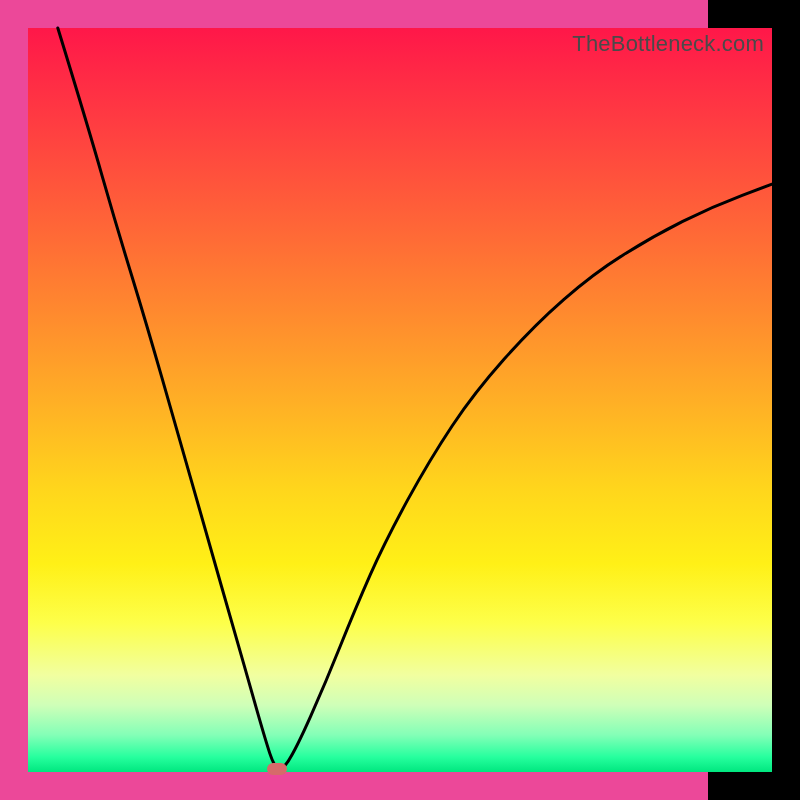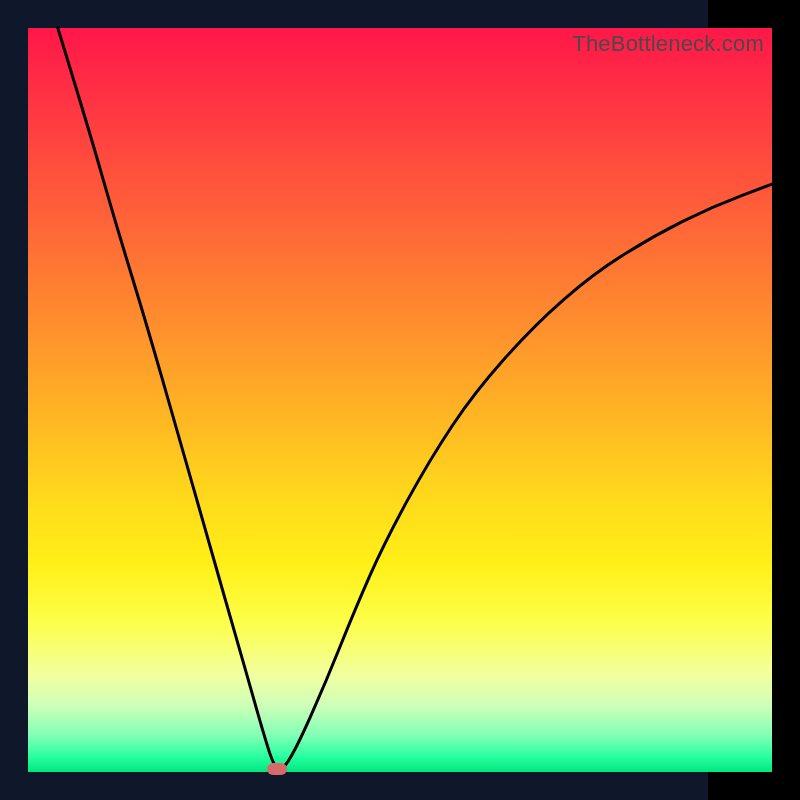--- a/index.html
+++ b/index.html
@@ -8,21 +8,21 @@
     width: 800px;
     height: 800px;
     overflow: hidden;
     font-family: Arial, Helvetica, sans-serif;
     background: #000;
   }
   .frame {
     position: relative;
     width: 708px;
     height: 800px;
-    background: #0f172a;
+    background: #ec4899;
   }
   .plot-area {
     position: absolute;
     left: 28px;
     top: 28px;
     width: 744px;
     height: 744px;
     background: linear-gradient(
       to bottom,
       #ff1749 0%,

